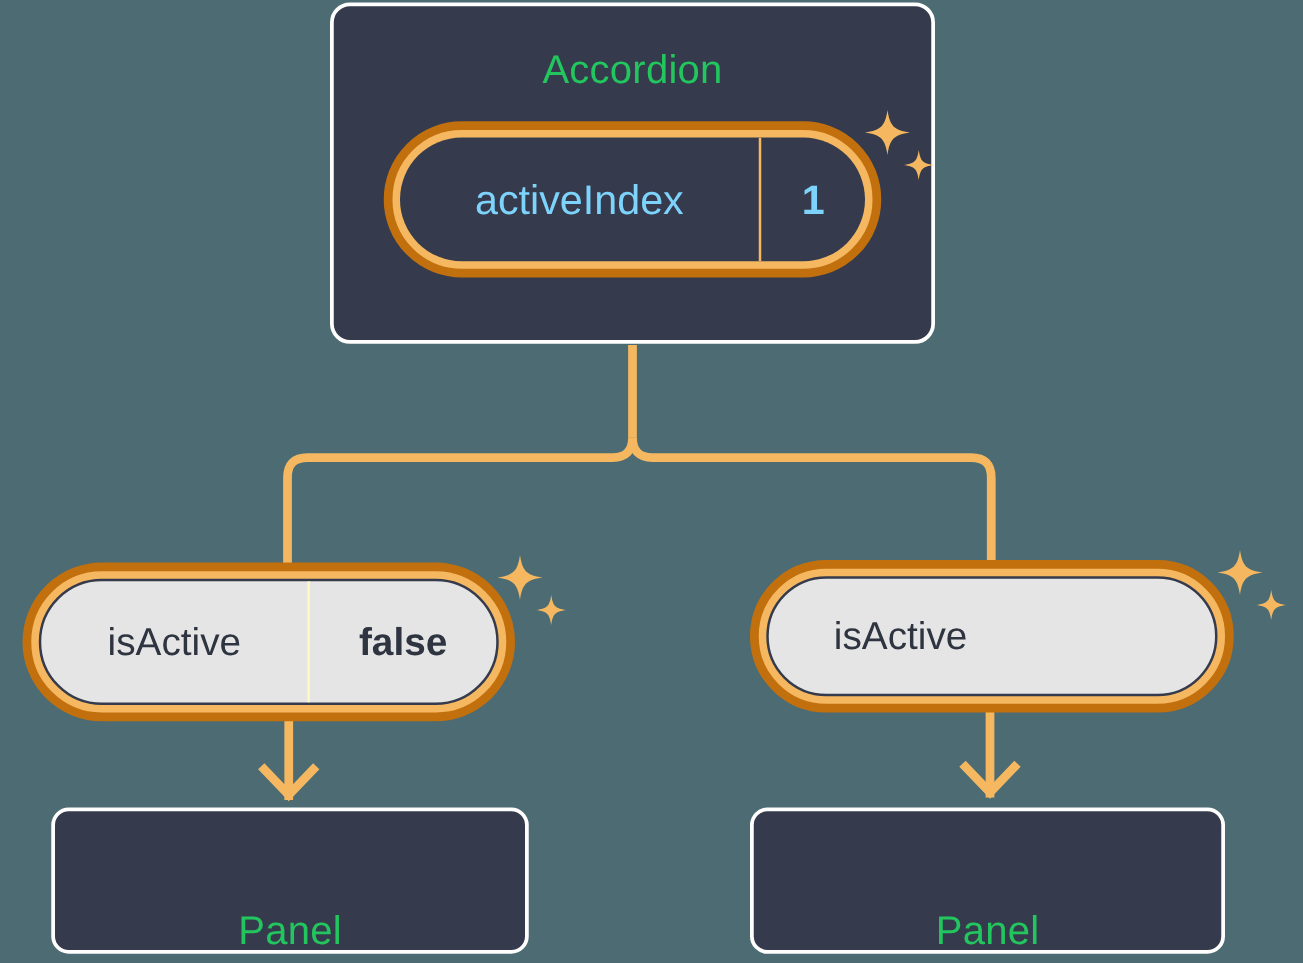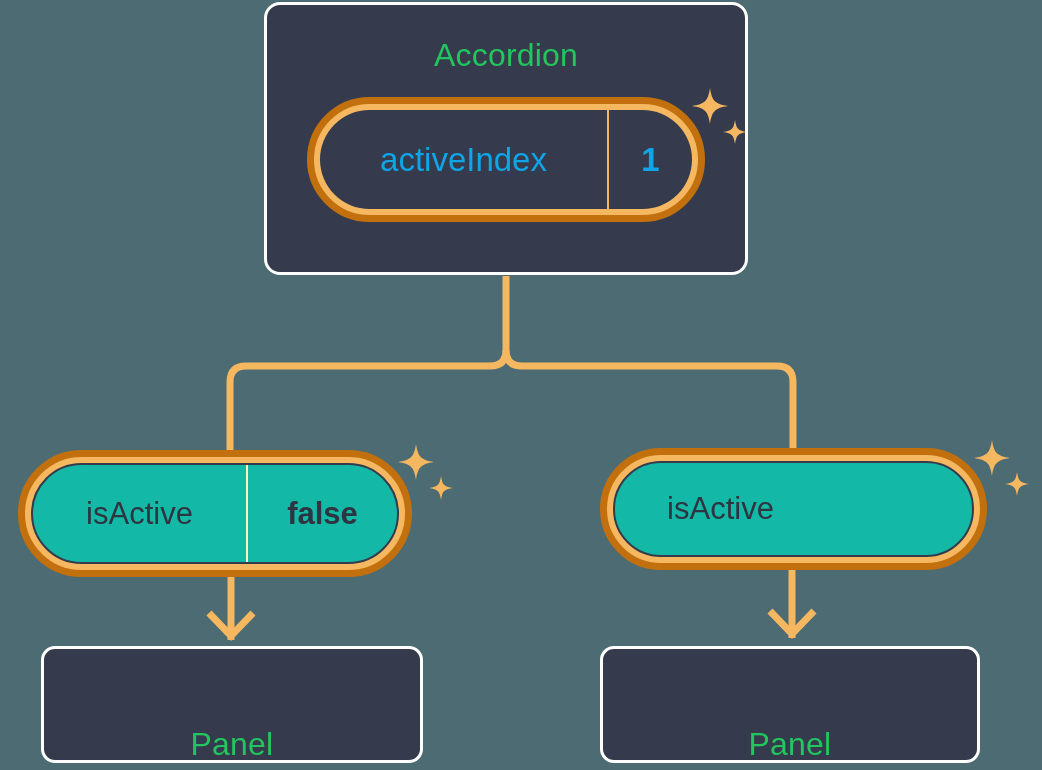--- a/index.html
+++ b/index.html
@@ -114,32 +114,32 @@
   }
   #pill-accordion .pill {
     width: 398px;
     height: 125px;
   }
   #pill-accordion .pill-inner {
     background: #353b4c;
   }
   #pill-accordion .pill-key,
   #pill-accordion .pill-val {
-    color: #0ea5e9;
+    color: #7dd3fc;
     font-size: 33px;
   }
   #pill-accordion .pill-key { width: 287px; }
   #pill-accordion .pill-val {
     flex: 1;
     border-left: 2px solid #f5b861;
   }
 
   
   .pill-bool .pill-inner {
-    background: #14b8a6;
+    background: #e5e5e5;
     border: 2px solid #353b4c;
   }
   .pill-bool .pill-key,
   .pill-bool .pill-val {
     color: #2e3440;
     font-size: 31px;
   }
   .pill-bool .pill-val {
     flex: 1;
     border-left: 2px solid #fef9c3;

